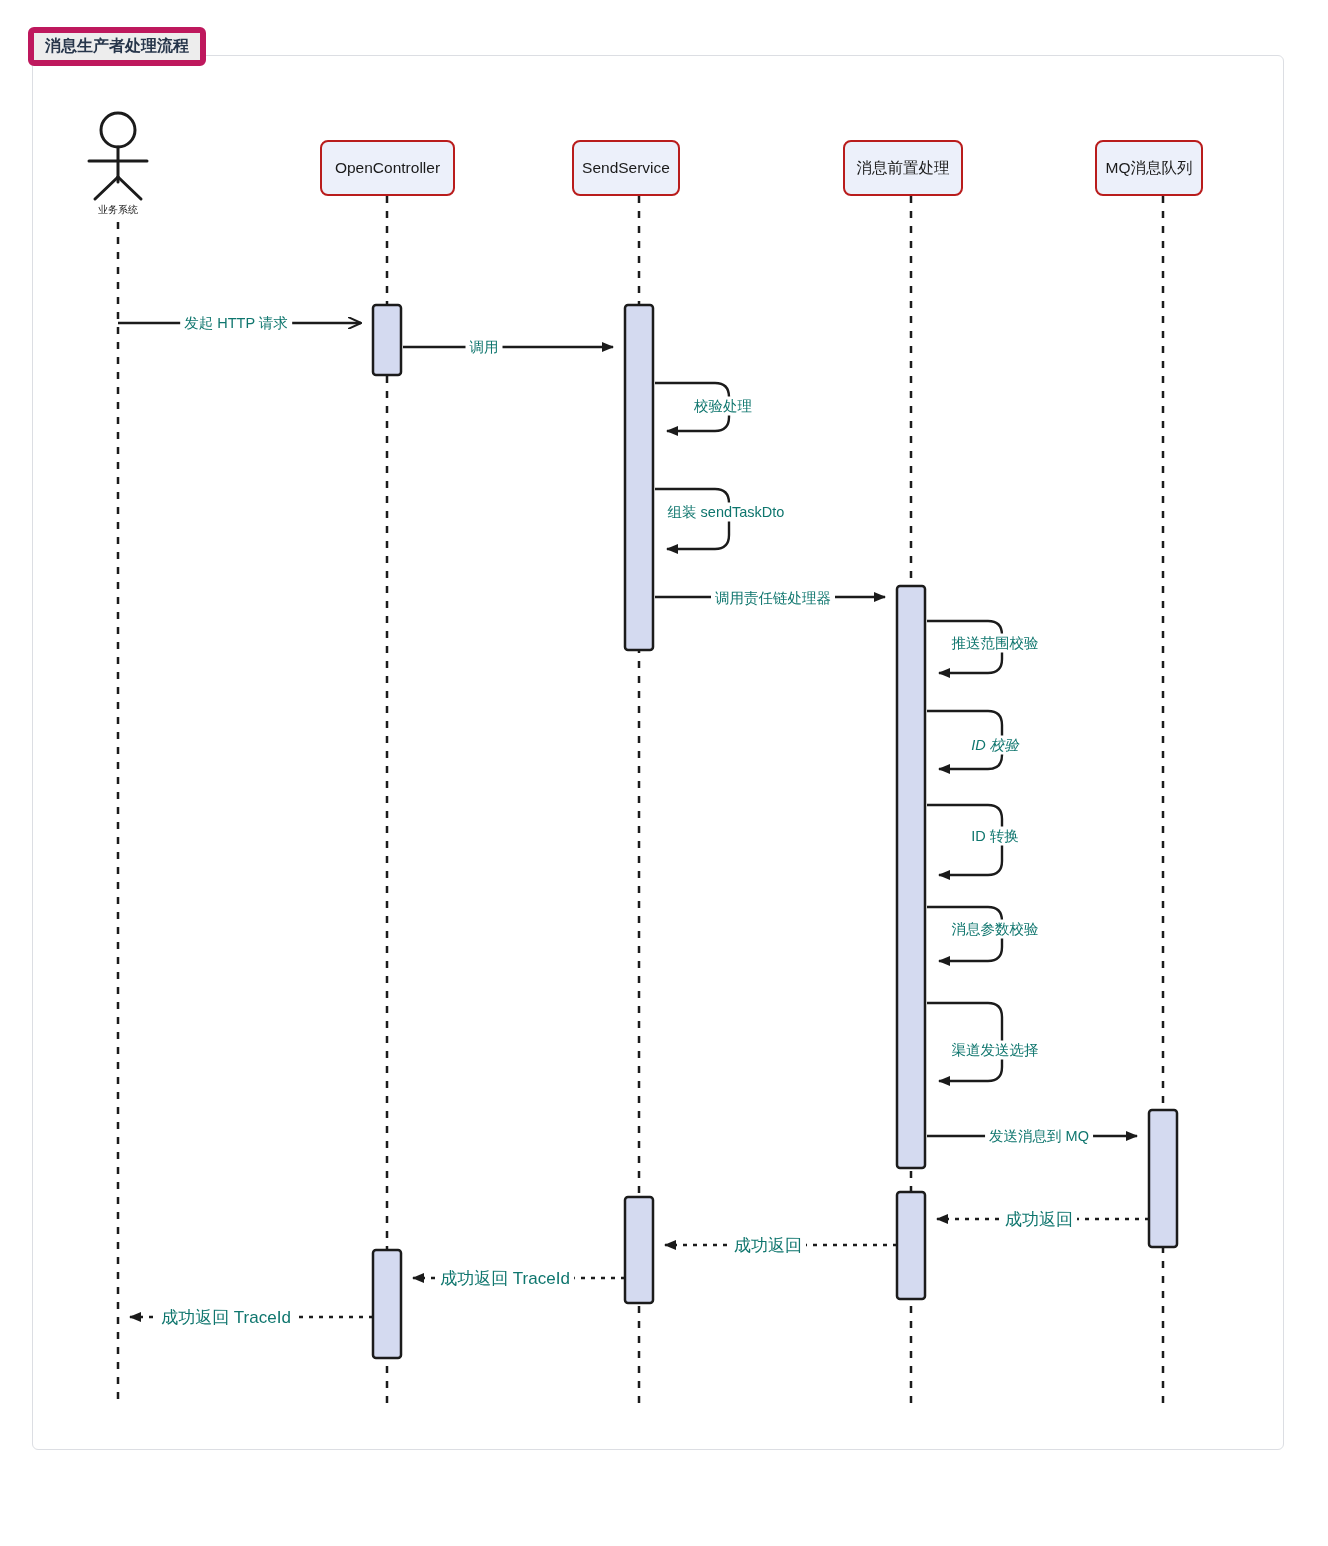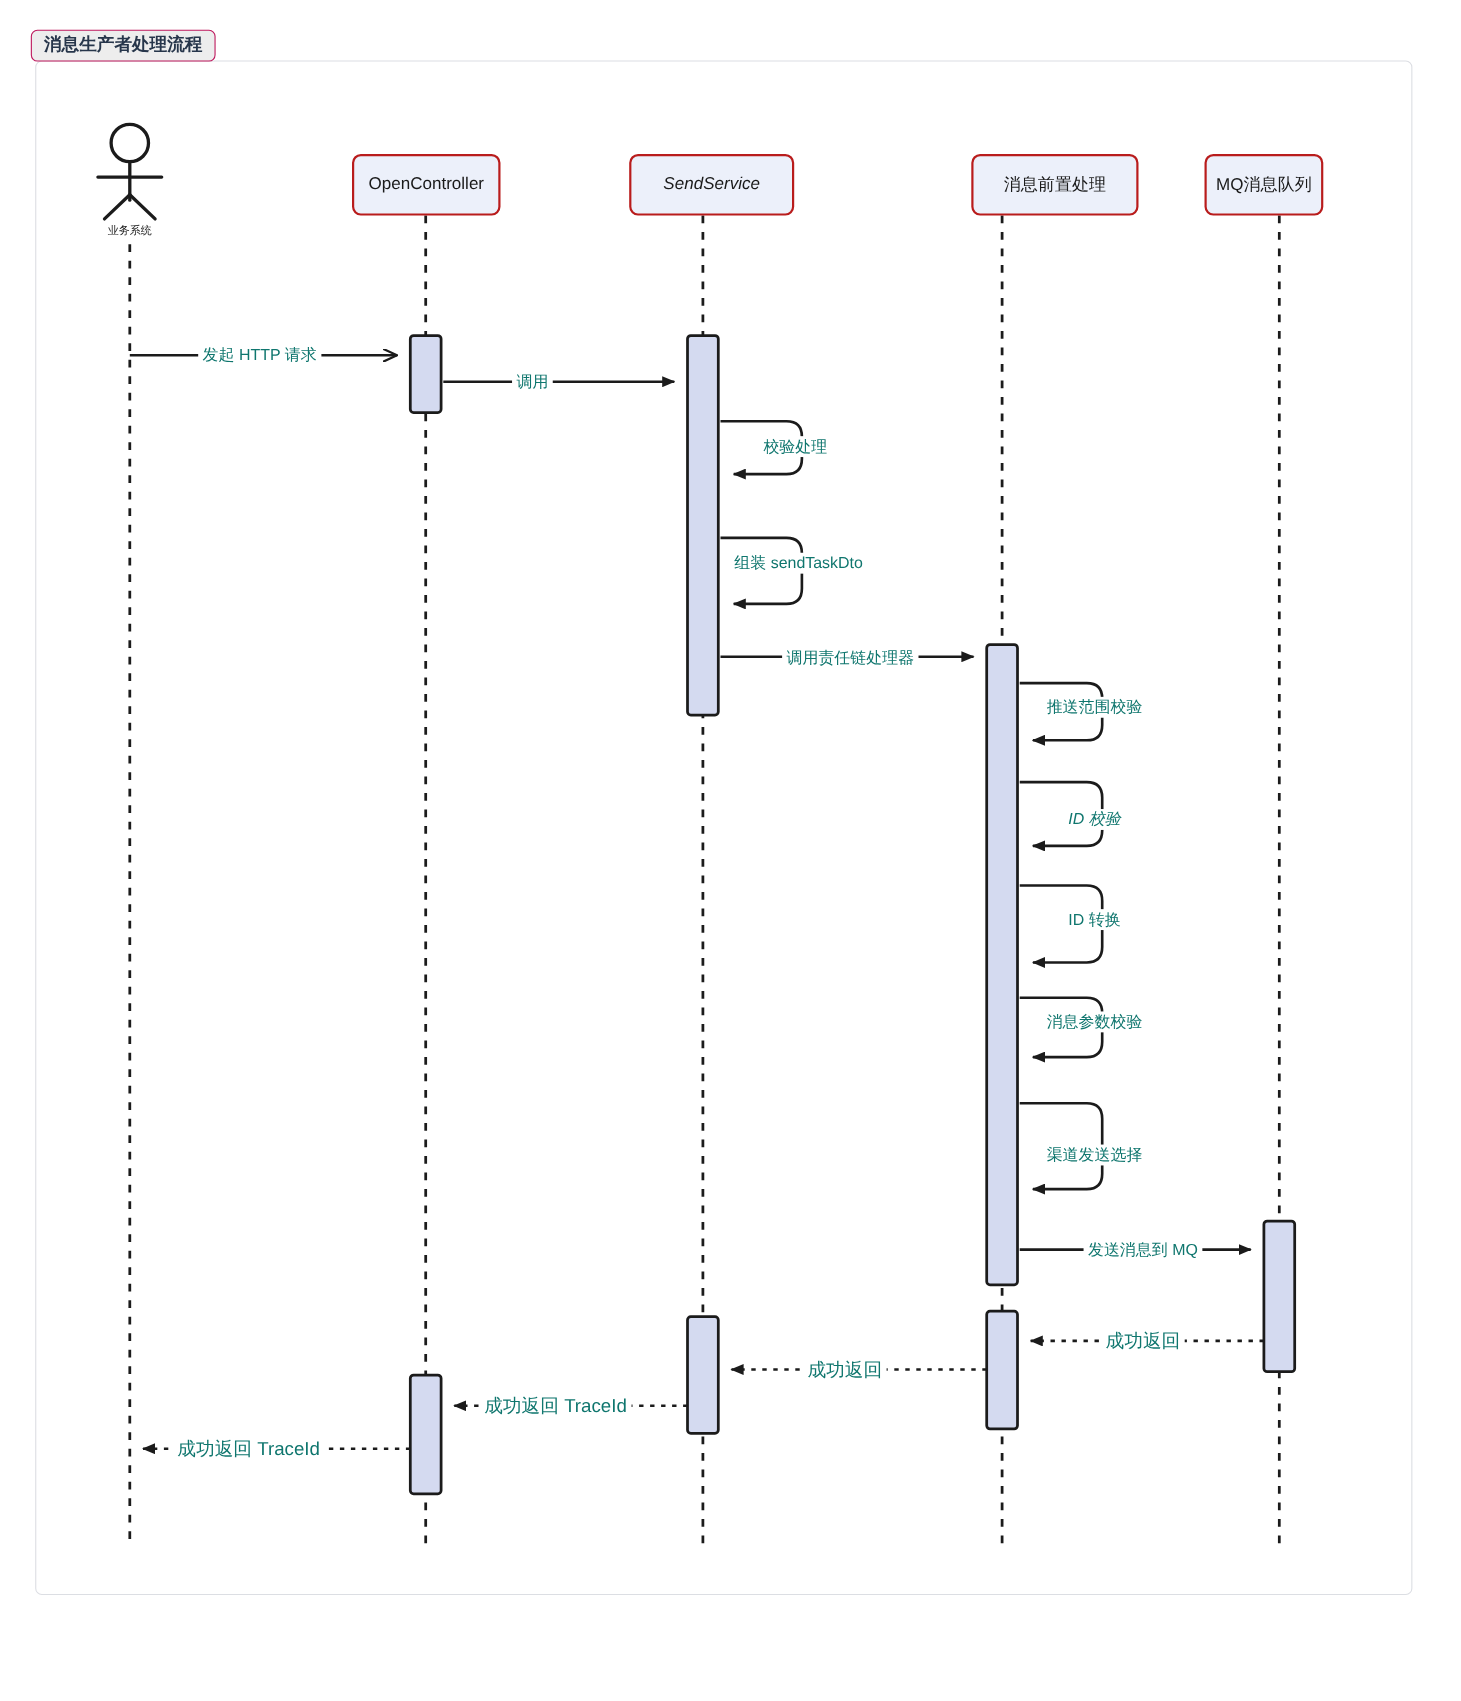--- a/index.html
+++ b/index.html
@@ -15,21 +15,21 @@
     background: #ffffff;
     overflow: hidden;
   }
   
   #title-badge {
     position: absolute;
     left: 28px;
     top: 27px;
     padding: 5px 11px 6px 11px;
     background: #ededed;
-    border: 1px solid #be185d;
+    border: 6px solid #be185d;
     border-radius: 6px;
     font-size: 16px;
     font-weight: bold;
     color: #27364b;
     line-height: 1;
     white-space: nowrap;
     z-index: 30;
   }
   
   #frame {
@@ -91,22 +91,22 @@
 </head>
 <body>
 
 <div id="page">
 
   <div id="title-badge">消息生产者处理流程</div>
 
   <div id="frame"></div>
 
   <div class="participant" style="left:320px; width:135px;">OpenController</div>
-  <div class="participant" style="left:572px; width:150px;font-style:italic;">SendService</div>
-  <div class="participant" style="left:883px; width:152px;">消息前置处理</div>
+  <div class="participant" style="left:572px; width:108px;">SendService</div>
+  <div class="participant" style="left:843px; width:120px;">消息前置处理</div>
   <div class="participant" style="left:1095px; width:108px;">MQ消息队列</div>
 
   <div class="actor-label" style="left:118px; top:203px; transform:translateX(-50%);">业务系统</div>
 
   <div class="msg-label" style="left:236px; top:323px;">发起 HTTP 请求</div>
   <div class="msg-label" style="left:484px; top:347px;font-family:Liberation Mono, monospace;">调用</div>
   <div class="msg-label" style="left:723px; top:406px;">校验处理</div>
   <div class="msg-label" style="left:726px; top:512px;">组装 sendTaskDto</div>
   <div class="msg-label" style="left:773px; top:598px;">调用责任链处理器</div>
   <div class="msg-label" style="left:995px; top:643px;">推送范围校验</div>

